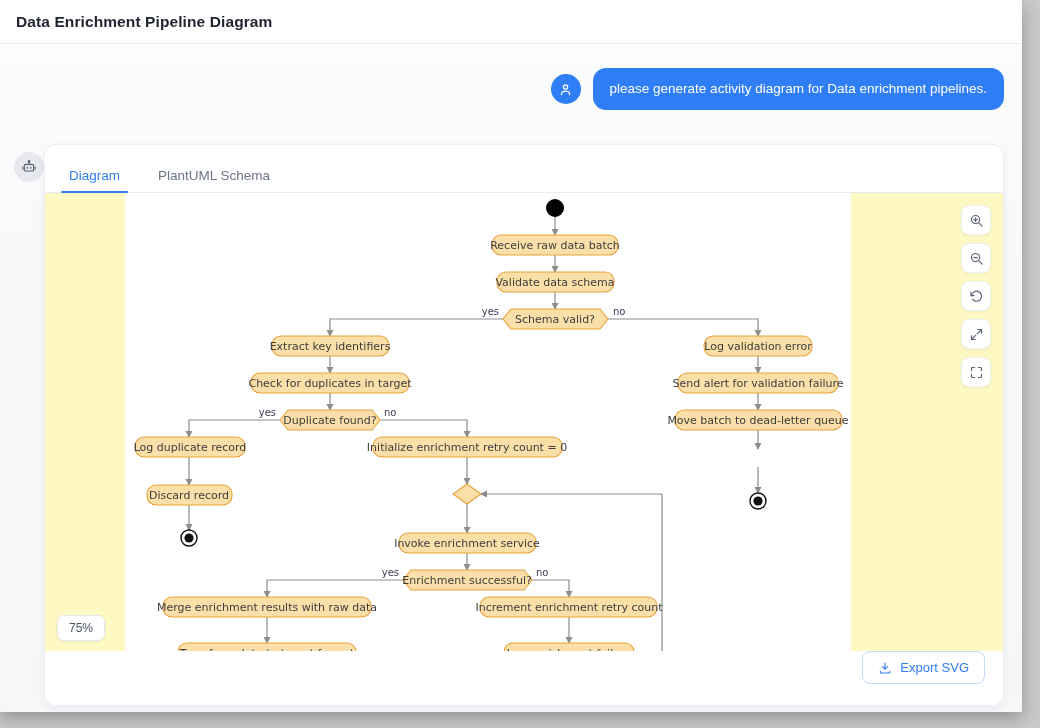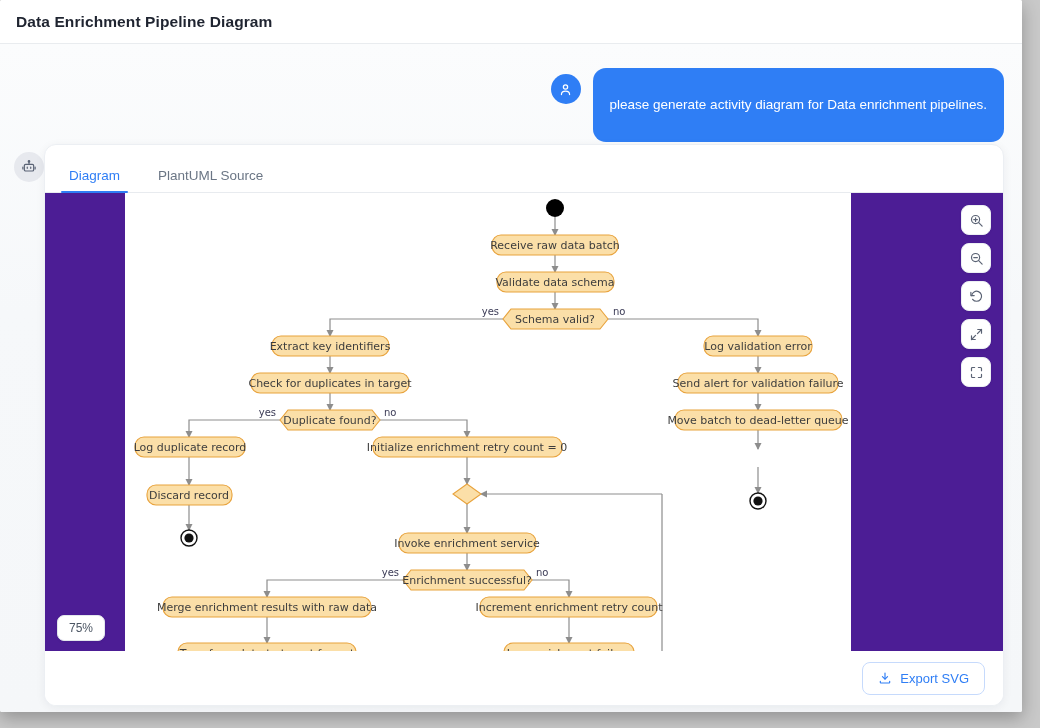--- a/index.html
+++ b/index.html
@@ -61,21 +61,21 @@
     border-radius: 50%;
     background: #2f7ef5;
     display: flex; align-items: center; justify-content: center;
     flex: 0 0 30px;
     margin-top: 6px;
   }
   .user-bubble {
     background: #2f7ef5;
     color: #ffffff;
     border-radius: 13px;
-    padding: 28px 17px;
+    padding: 12px 17px;
     font-size: 13.5px;
     line-height: 1.3;
     max-width: 470px;
     white-space: nowrap;
   }
 
   
   .assistant-row {
     position: absolute;
     left: 14px; top: 100px;
@@ -129,21 +129,21 @@
     left: 0; right: 0; bottom: -1px;
     height: 2px;
     background: #2f7ef5;
     border-radius: 2px;
   }
 
   
   .diagram-viewport {
     position: relative;
     flex: 1 1 auto;
-    background: #4c1d95;
+    background: #fef9c3;
     overflow: hidden;
     text-decoration: underline;
   }
   .diagram-canvas {
     position: absolute;
     left: 80px; top: 0px;
     width: 726px; height: 100%;
     background: #ffffff;
     overflow: hidden;
   }
@@ -179,21 +179,20 @@
     display: flex; align-items: center; justify-content: center;
     cursor: pointer;
     box-shadow: 0 1px 3px rgba(0,0,0,0.05);
   }
   .tool-btn svg { display: block; }
 
   
   .card-footer {
     flex: 0 0 54px;
     display: flex;
-    align-items: center;
     justify-content: flex-end;
     gap: 12px;
     padding: 0 18px;
     background: #ffffff;
   }
   .ghost-btn {
     display: flex;
     align-items: center;
     gap: 8px;
     height: 33px;
@@ -252,21 +251,21 @@
             <circle cx="12" cy="3.6" r="1.1"></circle>
           <path d="M2.8 12v3M21.2 12v3"></path>
           <path d="M9.4 12v2M14.6 12v2"></path>
         </svg>
       </div>
 
       <div class="diagram-card">
 
         <div class="tabs">
           <div class="tab active">Diagram</div>
-          <div class="tab">PlantUML Source</div>
+          <div class="tab">PlantUML Schema</div>
         </div>
 
         <div class="diagram-viewport">
 
           <div class="diagram-canvas">
             <svg width="726" height="470" viewBox="0 0 726 470">
               <defs>
                 <marker id="ah" markerWidth="8" markerHeight="8" refX="5.2" refY="3" orient="auto">
                   <path d="M0,0 L6,3 L0,6 z" fill="#8d8d8d"></path>
                 </marker>

